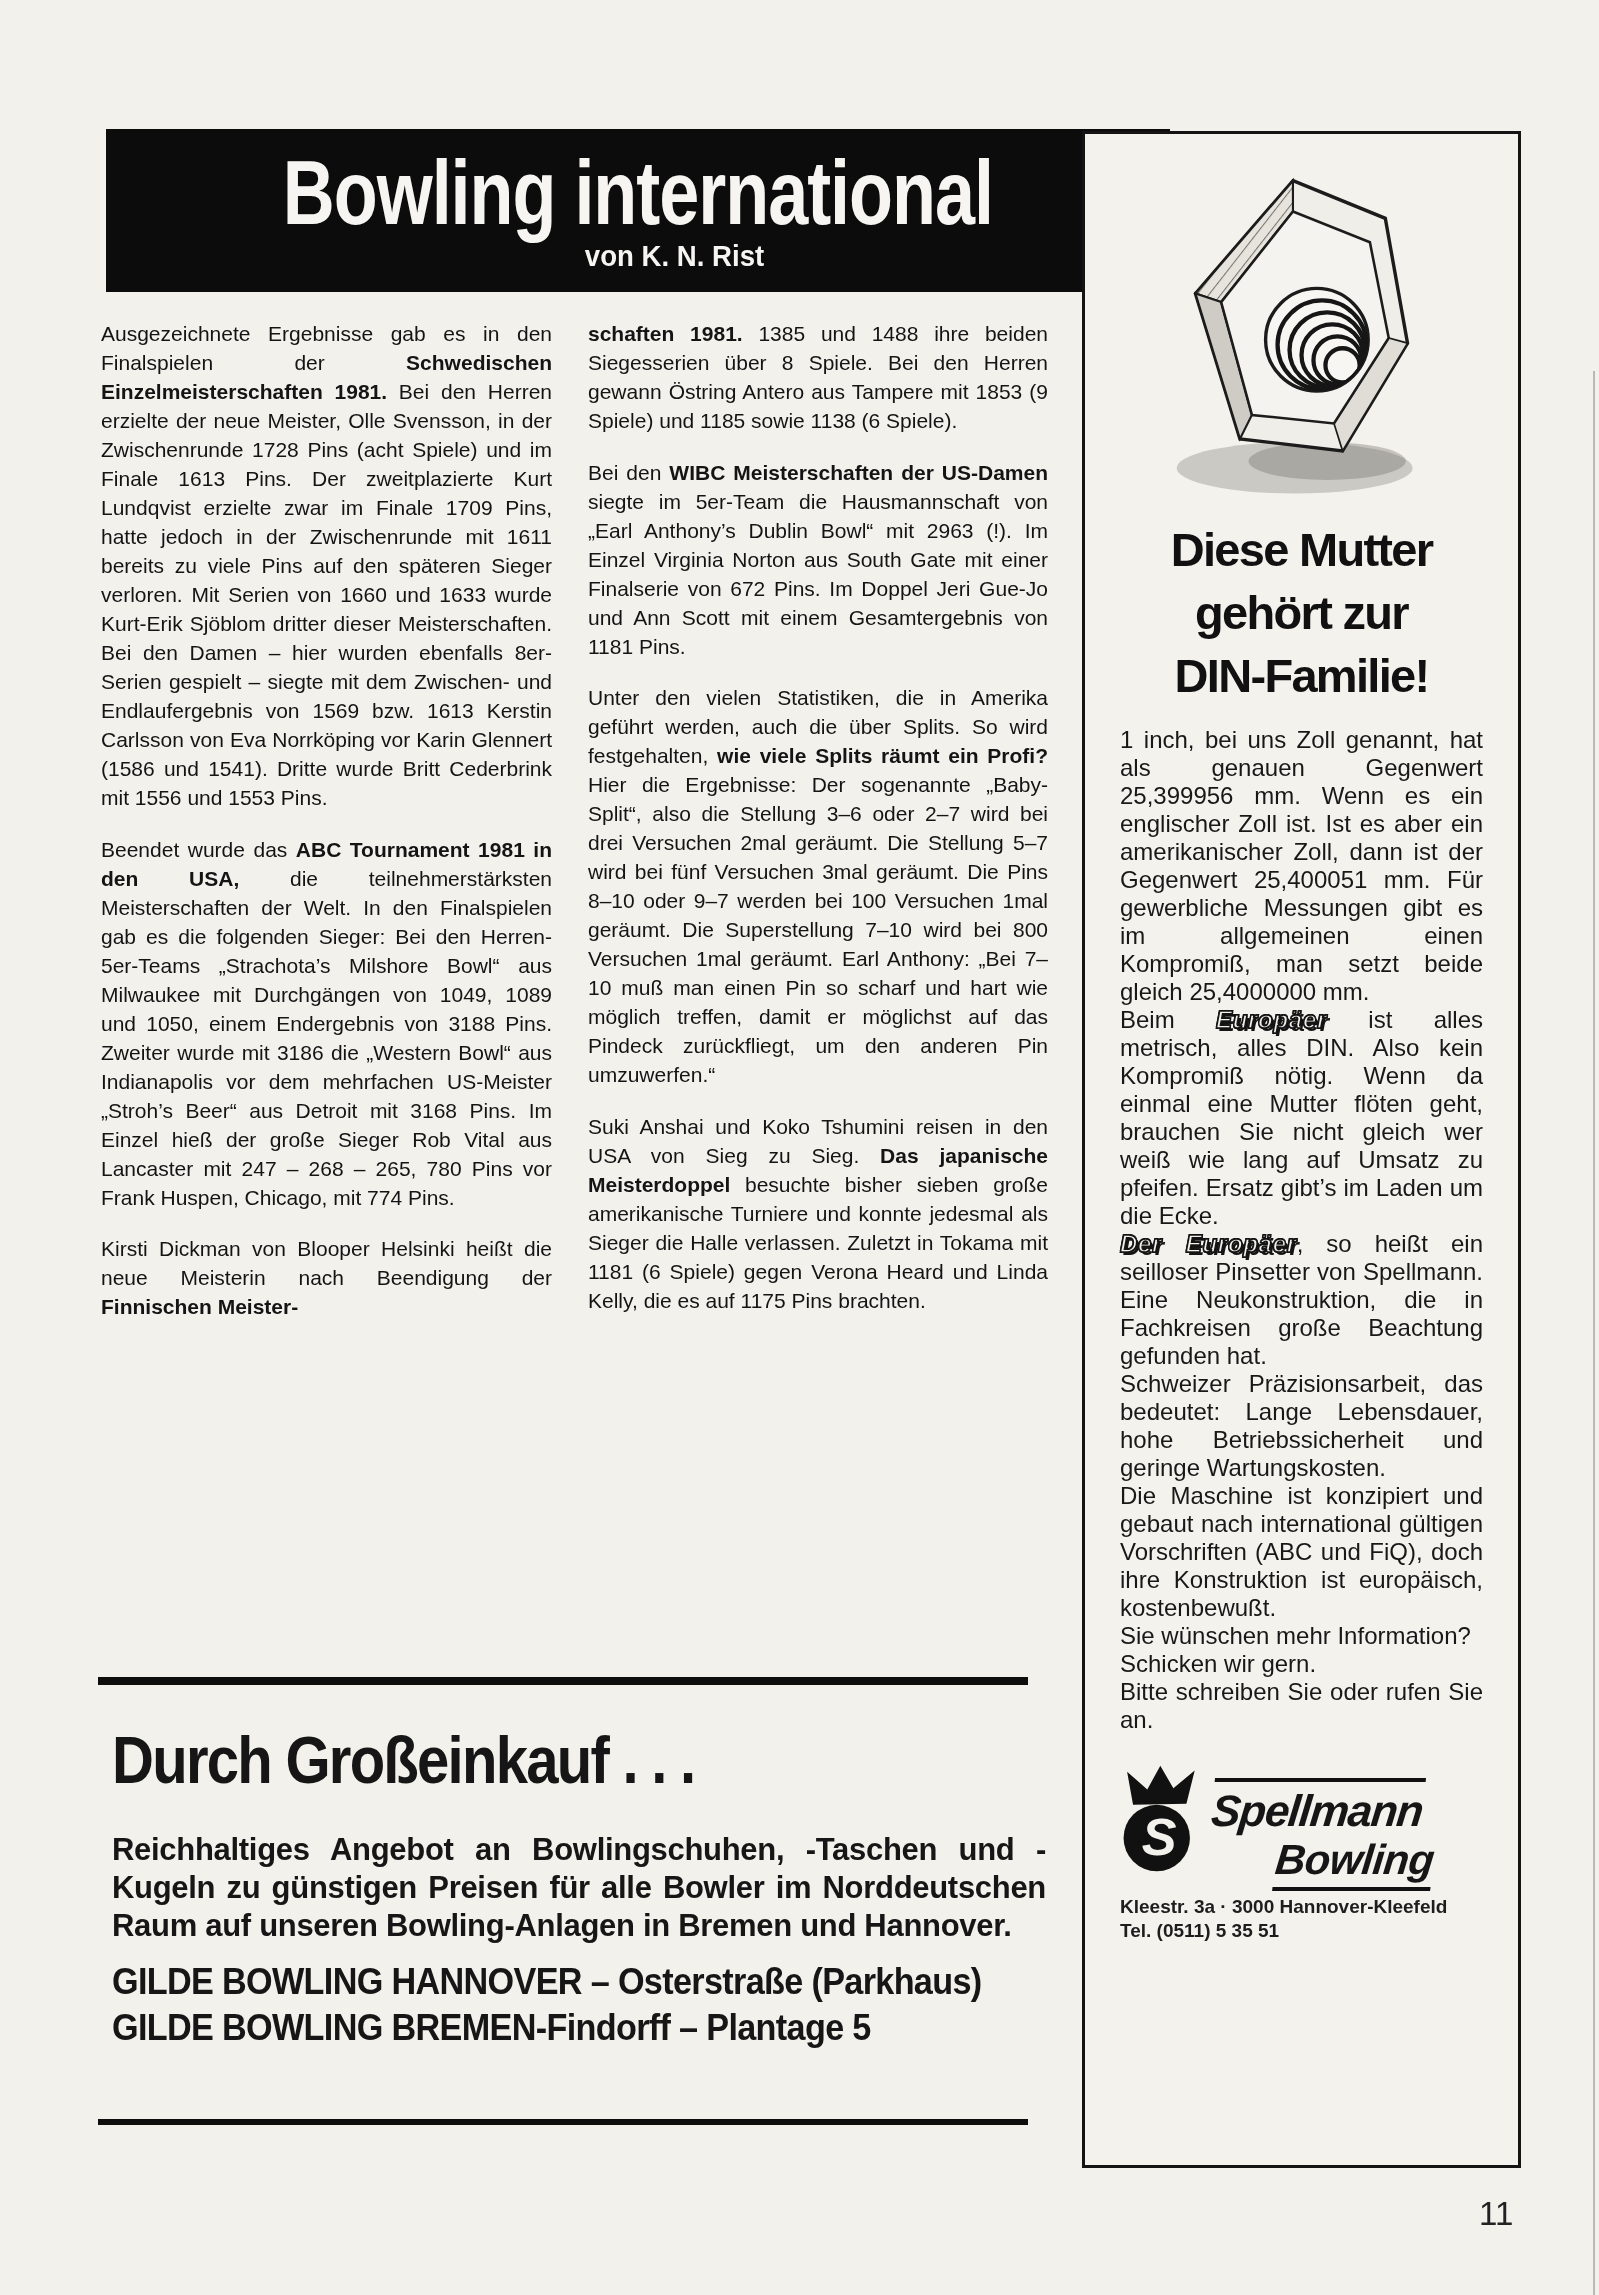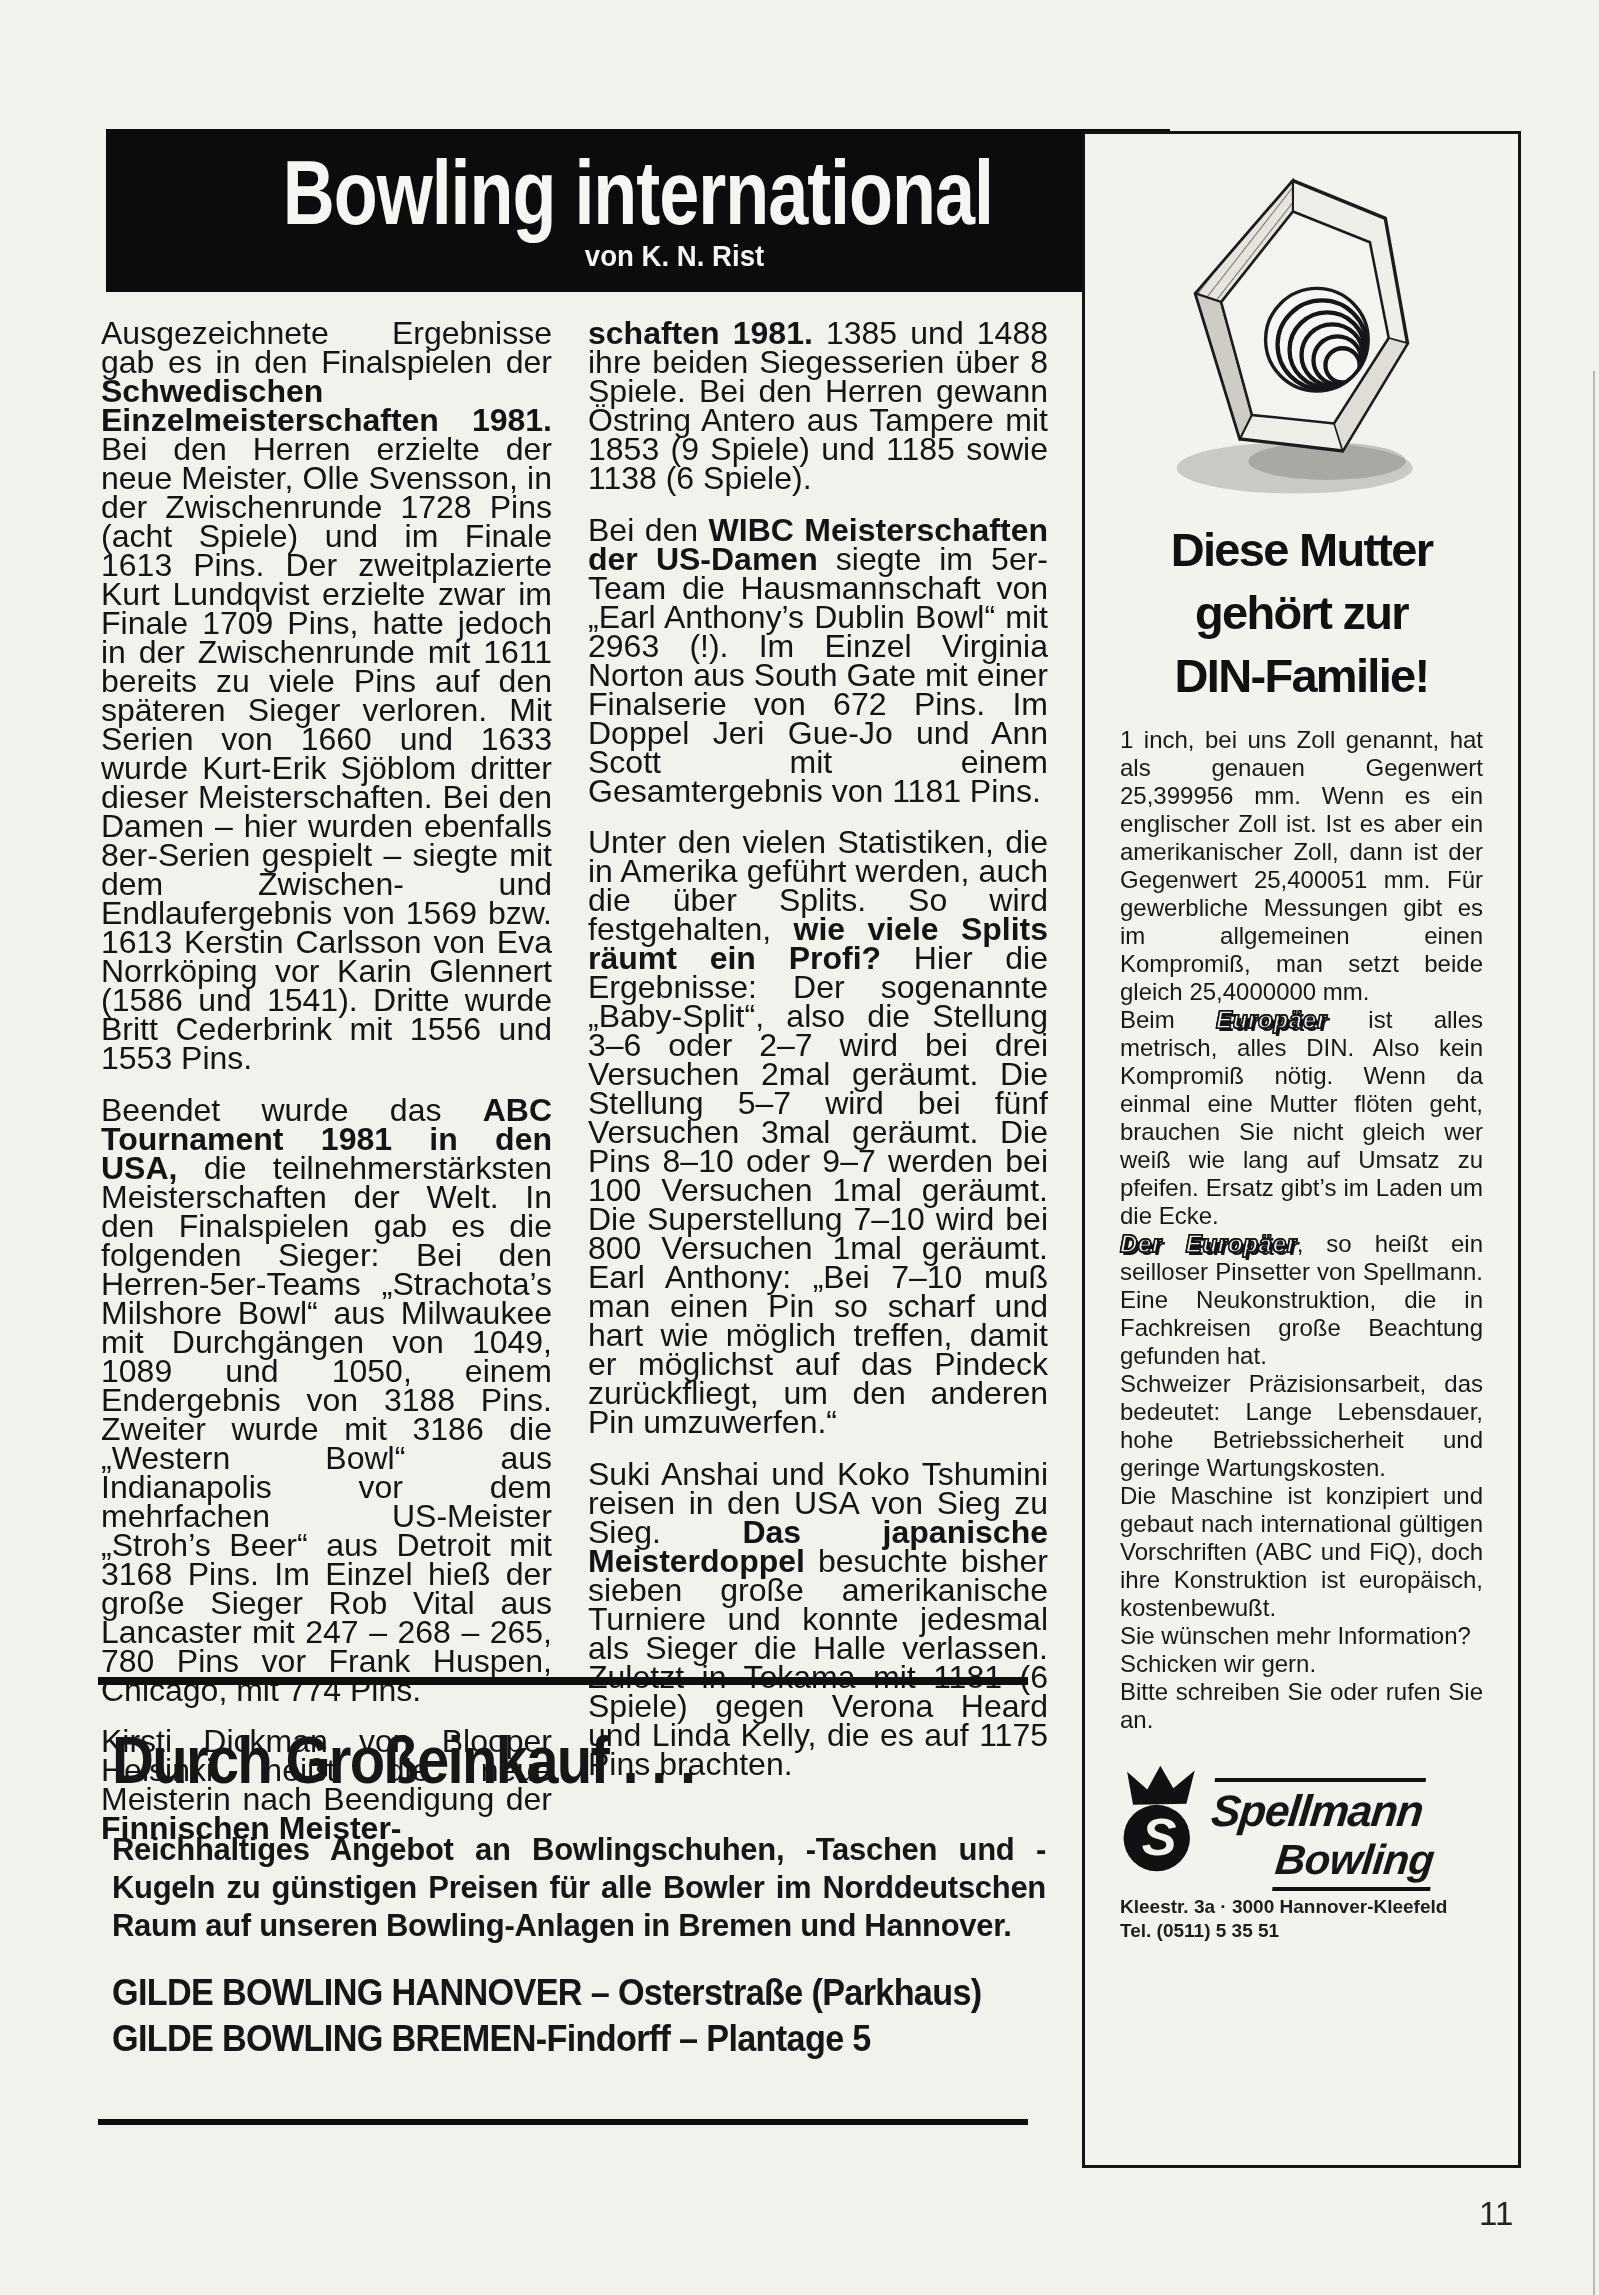--- a/index.html
+++ b/index.html
@@ -22,21 +22,21 @@
     font-size:90px;font-weight:700;letter-spacing:-1.3px;white-space:nowrap;
     transform:scaleX(0.8);transform-origin:center;line-height:1;
   }
   .banner-byline{
     font-size:30px;font-weight:700;margin-top:1.3px;margin-left:73px;
     transform:scaleX(0.92);letter-spacing:0;
   }
   
   .col{
     position:absolute;top:319px;
-    font-size:32px;line-height:29px;text-align:justify;
+    font-size:21px;line-height:29px;text-align:justify;
     text-justify:inter-word;color:#141414;
   }
   .col1{left:101px;width:451px;}
   .col2{left:588px;width:460px;}
   .col p{margin:0 0 22.6px 0;}
   .b{font-weight:700;}
   
   .logoword{
     font-weight:900;font-style:italic;color:#f3f1ec;letter-spacing:0.7px;
     -webkit-text-stroke:1.5px #141414;
@@ -48,21 +48,21 @@
   .rule-bottom{left:98px;top:2119px;width:930px;height:6px;}
   .bottom-ad{position:absolute;left:112px;top:1724px;width:934px;}
   .ad-headline{
     margin:0;font-size:66px;font-weight:700;letter-spacing:-2px;white-space:nowrap;
     transform:scaleX(0.88);transform-origin:left;line-height:1.1;
   }
   .ad-body{
     margin:34px 0 0 0;width:934px;
     font-size:31px;line-height:38px;font-weight:700;text-align:justify;letter-spacing:-0.3px;
   }
-  .ad-locations{margin-top:25px;}
+  .ad-locations{margin-top:14px;}
   .ad-loc{
     font-size:36px;font-weight:700;line-height:46px;white-space:nowrap;
     transform:scaleX(0.95);transform-origin:left;letter-spacing:-0.7px;
   }
   
   .sidebar{
     position:absolute;left:1082px;top:131px;width:439px;height:2037px;
     border:3.3px solid #141414;background:#f4f2ed;box-sizing:border-box;
     padding:0 35px;
   }

